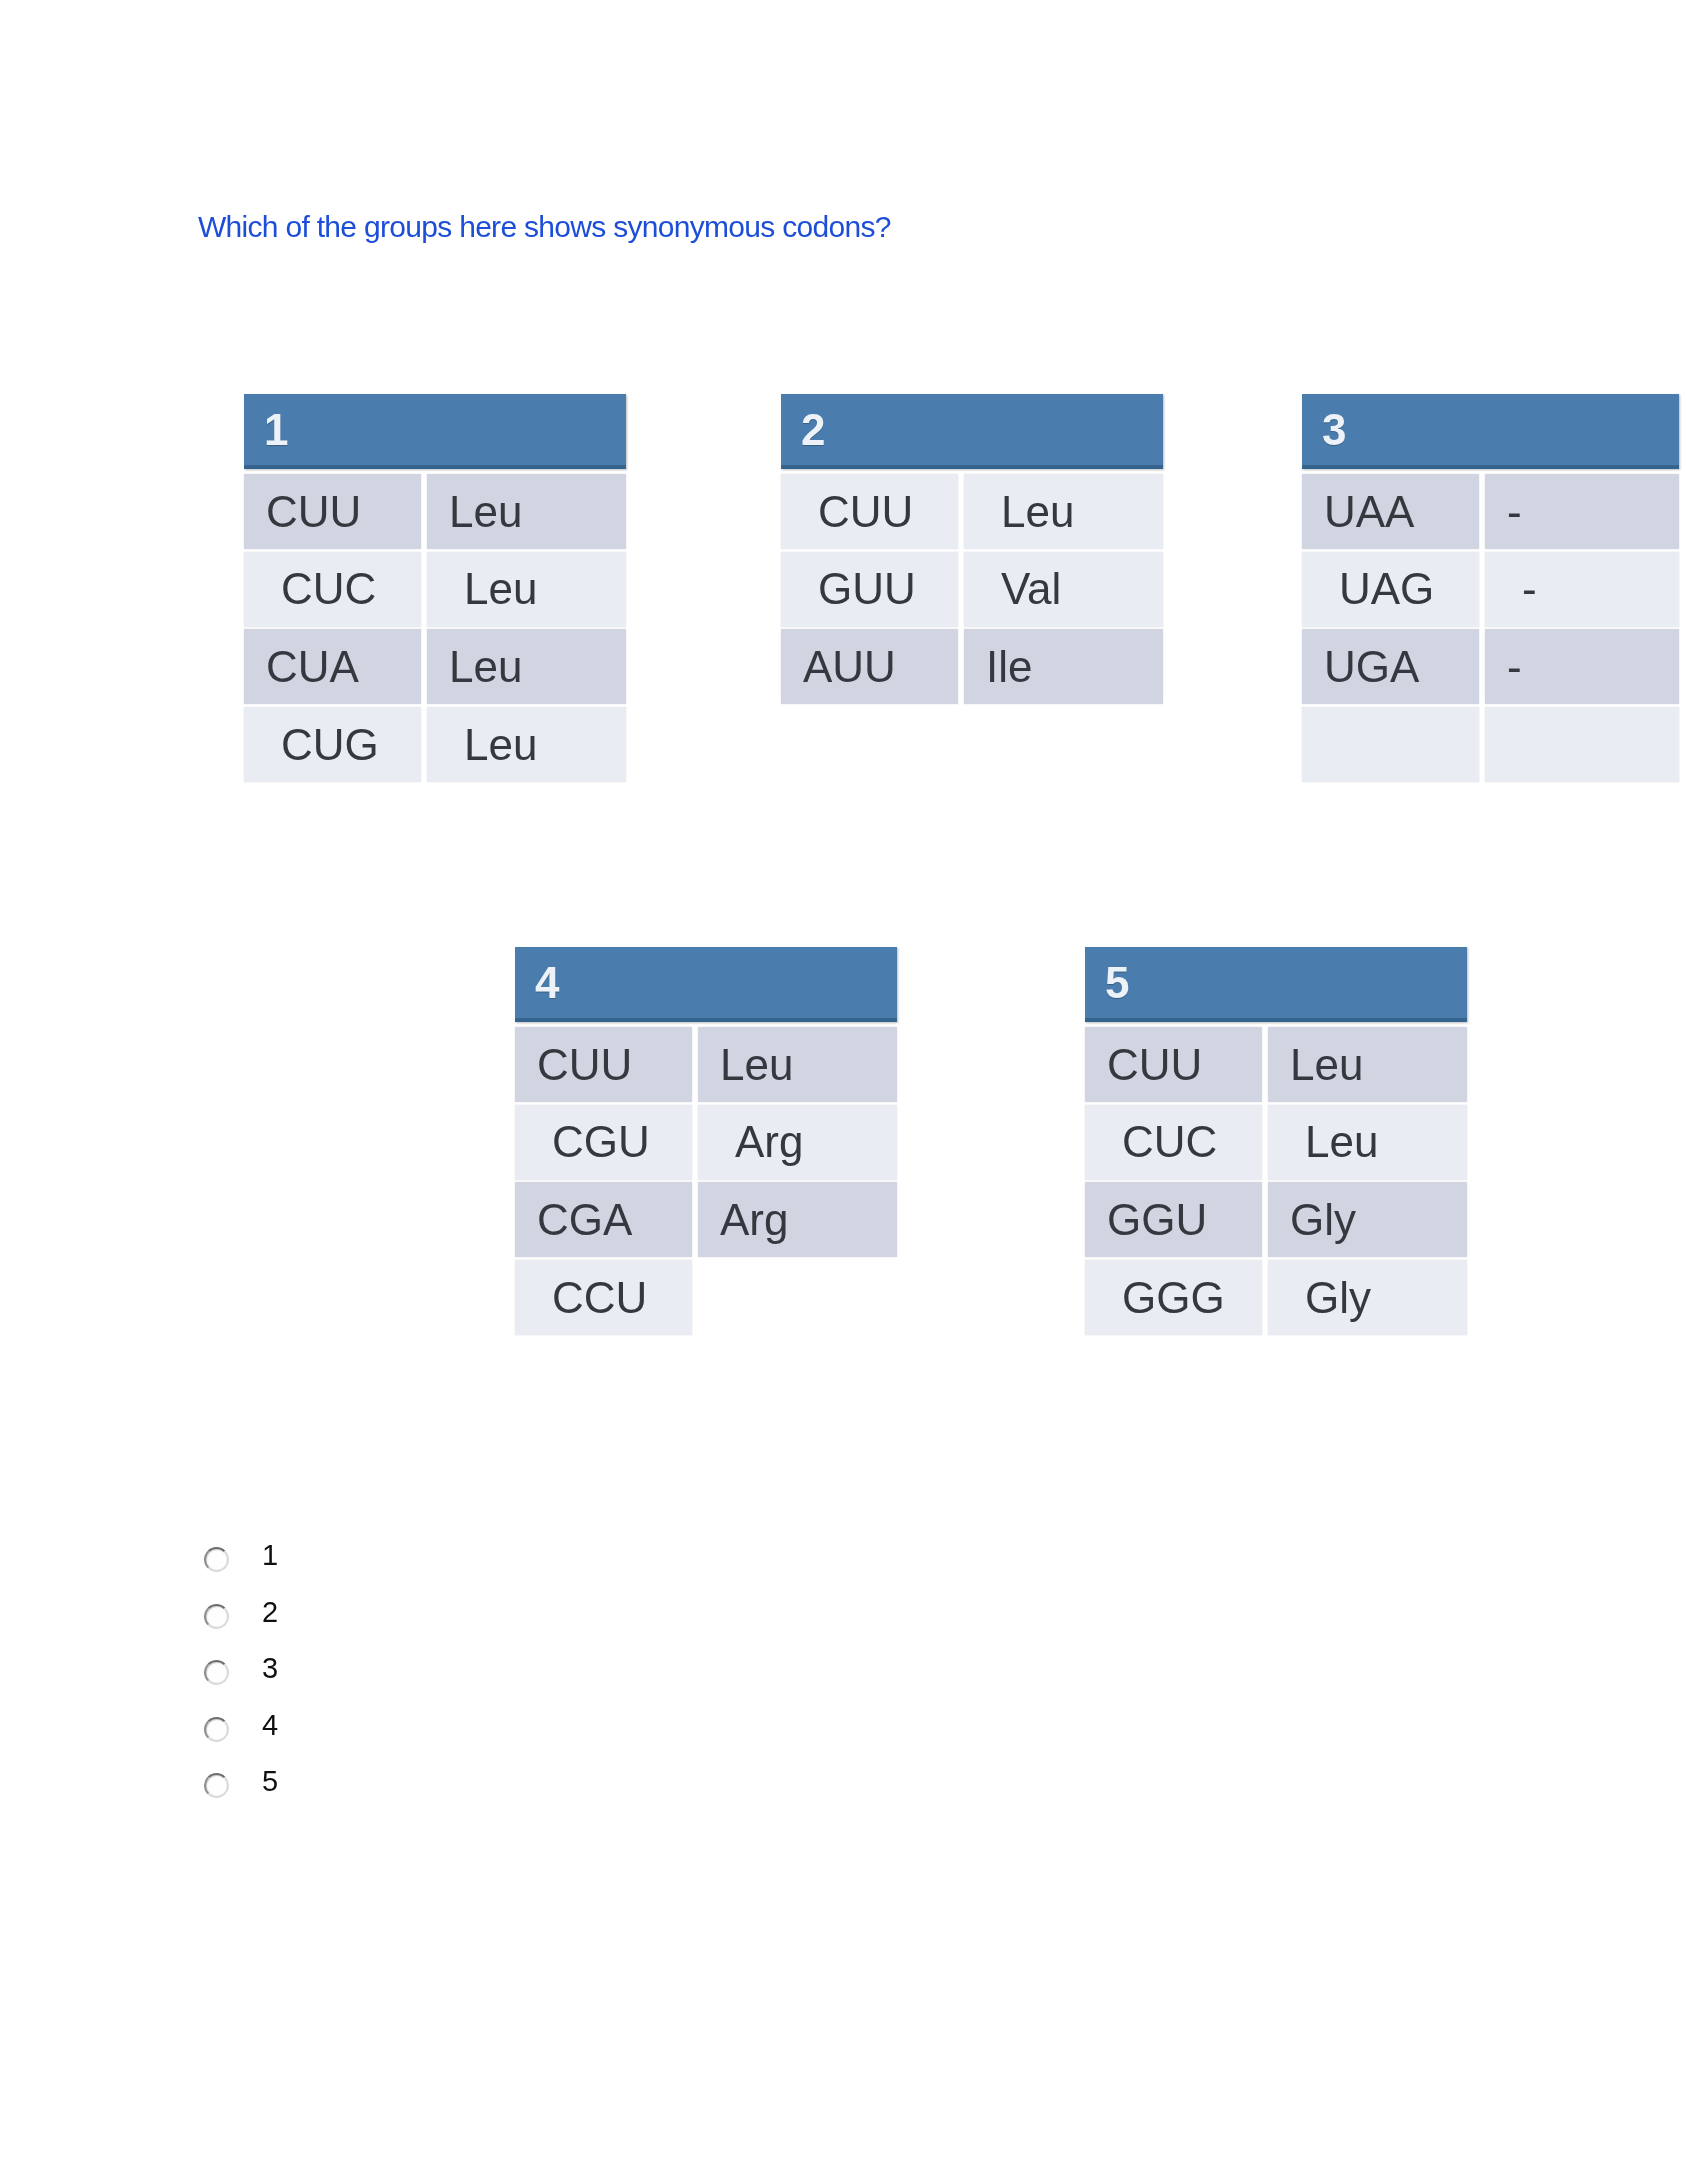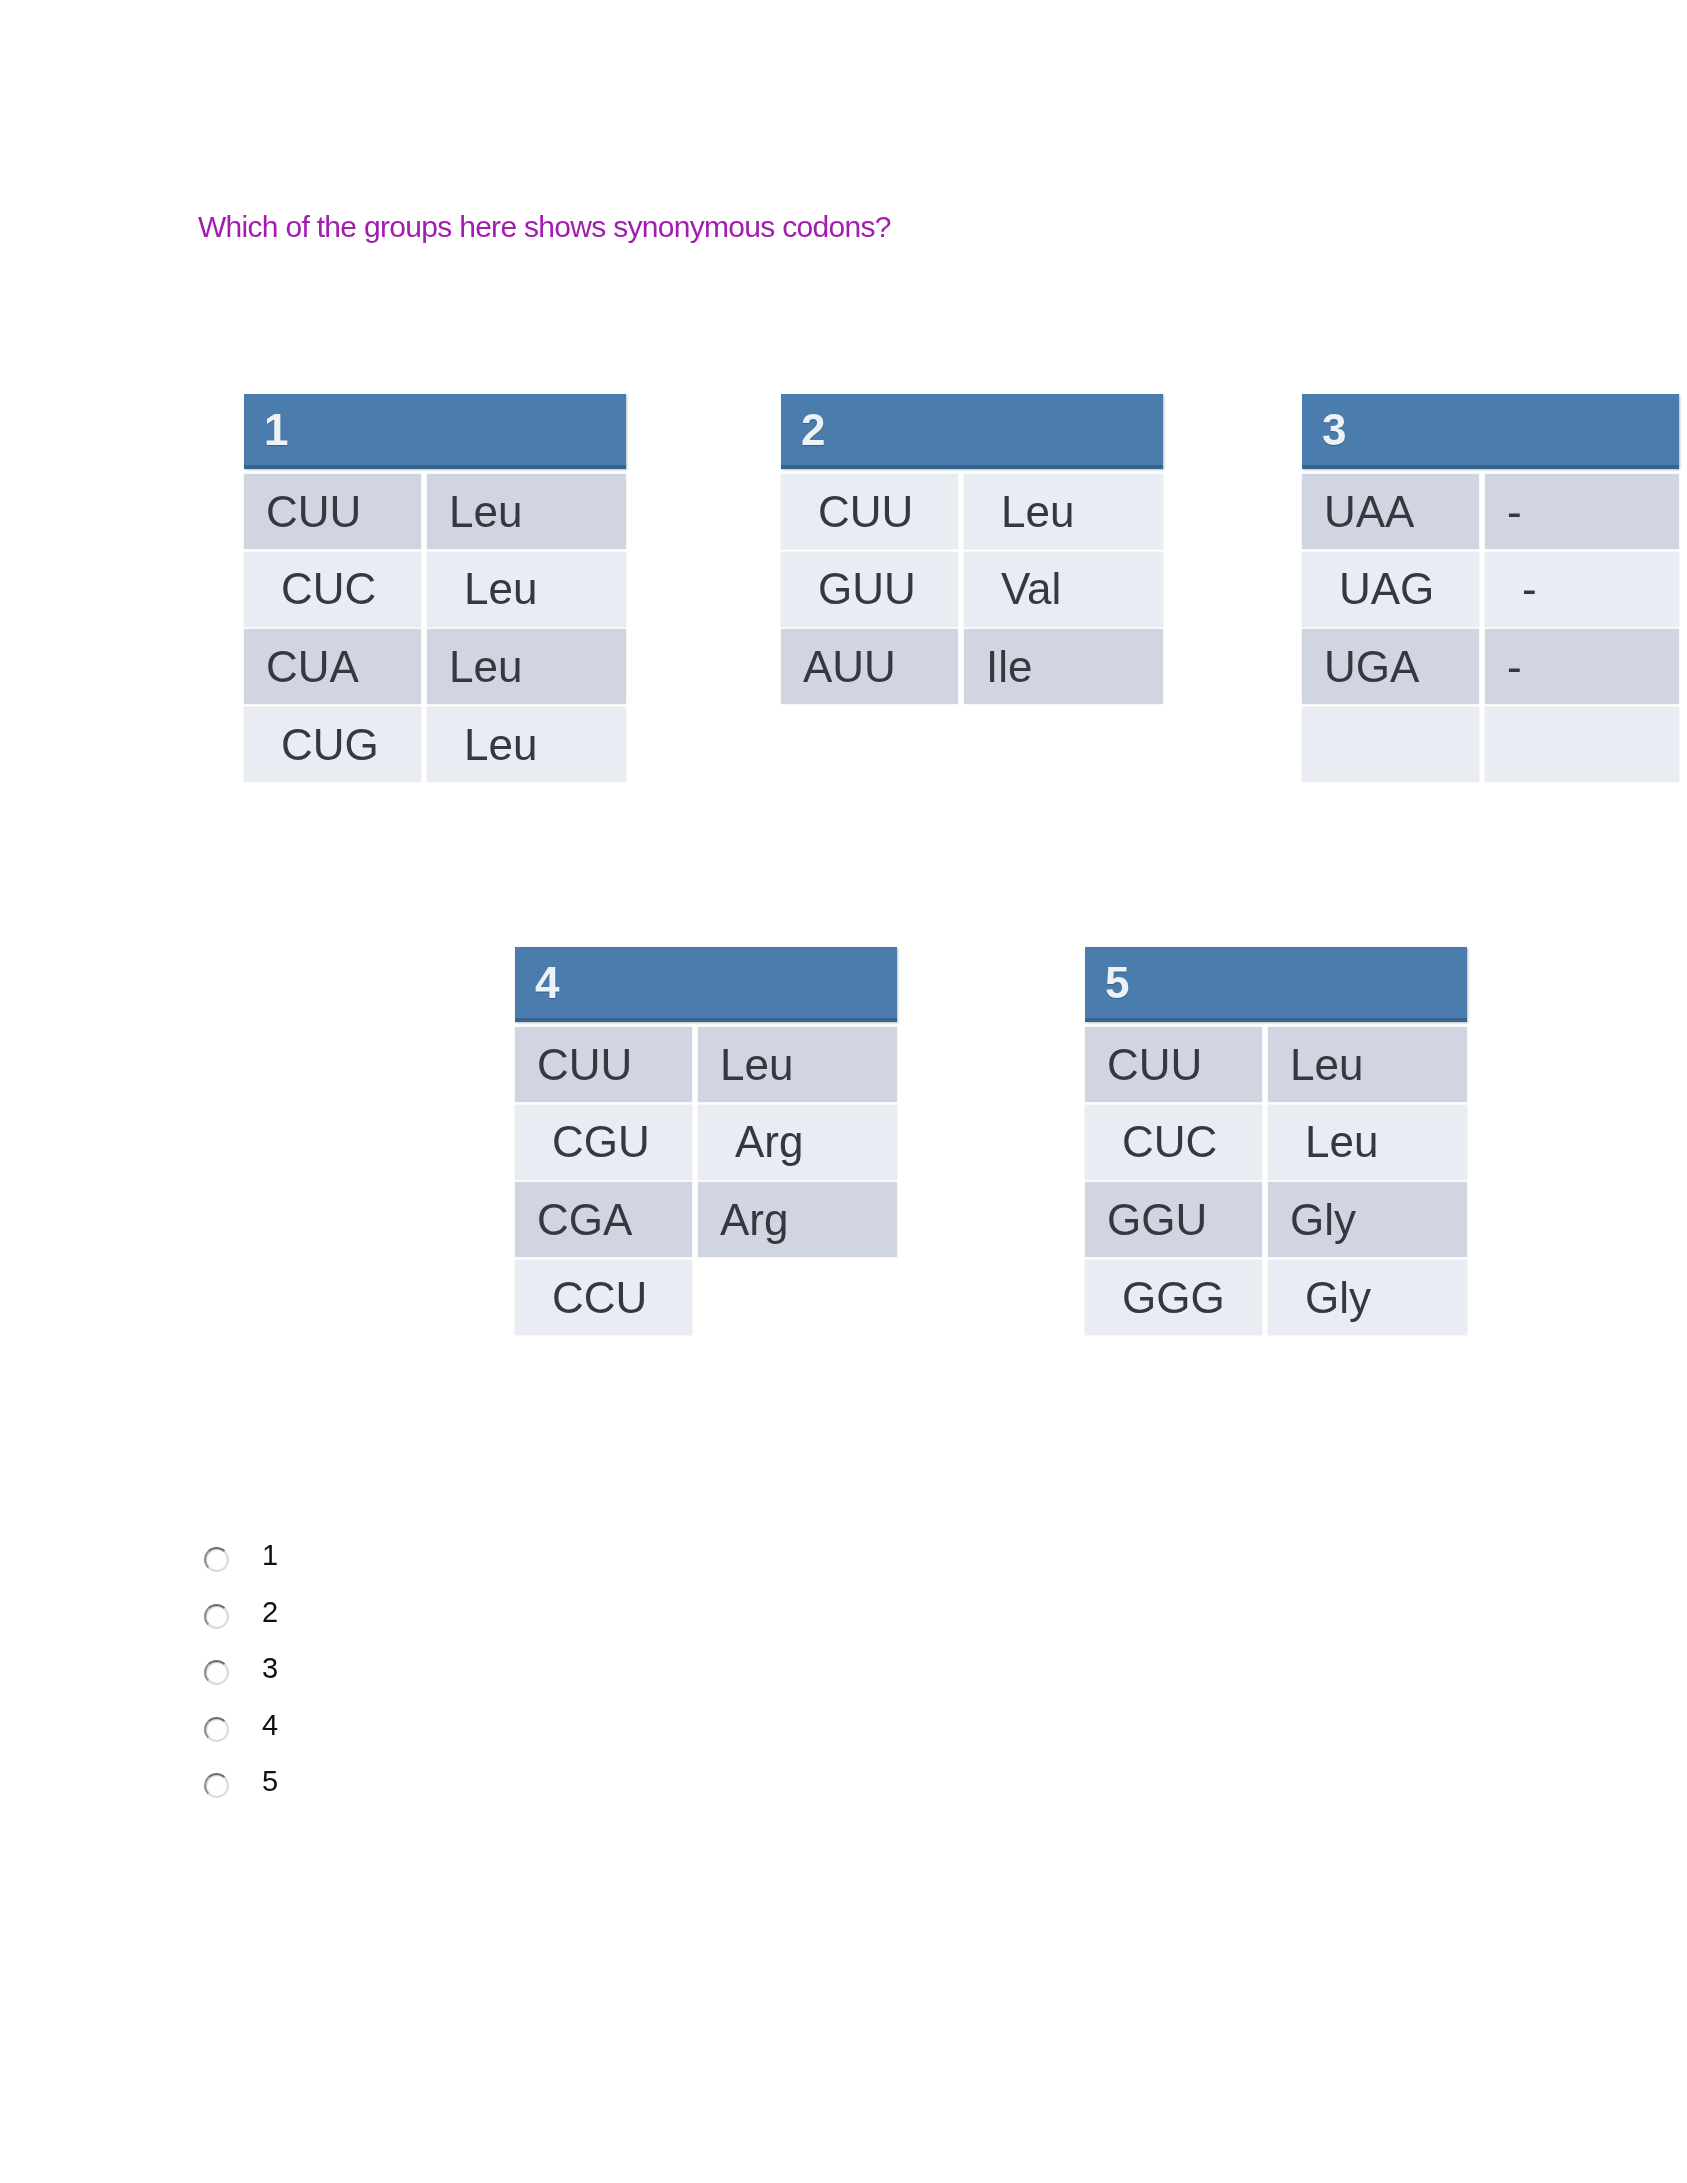--- a/index.html
+++ b/index.html
@@ -18,21 +18,21 @@
     font-family:"Liberation Sans","DejaVu Sans",sans-serif;
     overflow:hidden;
   }
 
   
   .question{
     position:absolute;left:198px;top:206px;
     width:794px;height:48px;
     overflow:hidden;
     font-size:30px;line-height:42px;letter-spacing:-0.7px;
-    color:#a21caf;
+    color:#1d4ed8;
   }
 
   
   .grp-table{position:absolute;width:382px;}
   .thead{
     height:75px;
     background:var(--header-blue);
     border-bottom:4.6px solid var(--header-blue-dark);
     display:flex;align-items:center;
     padding-left:20px;

